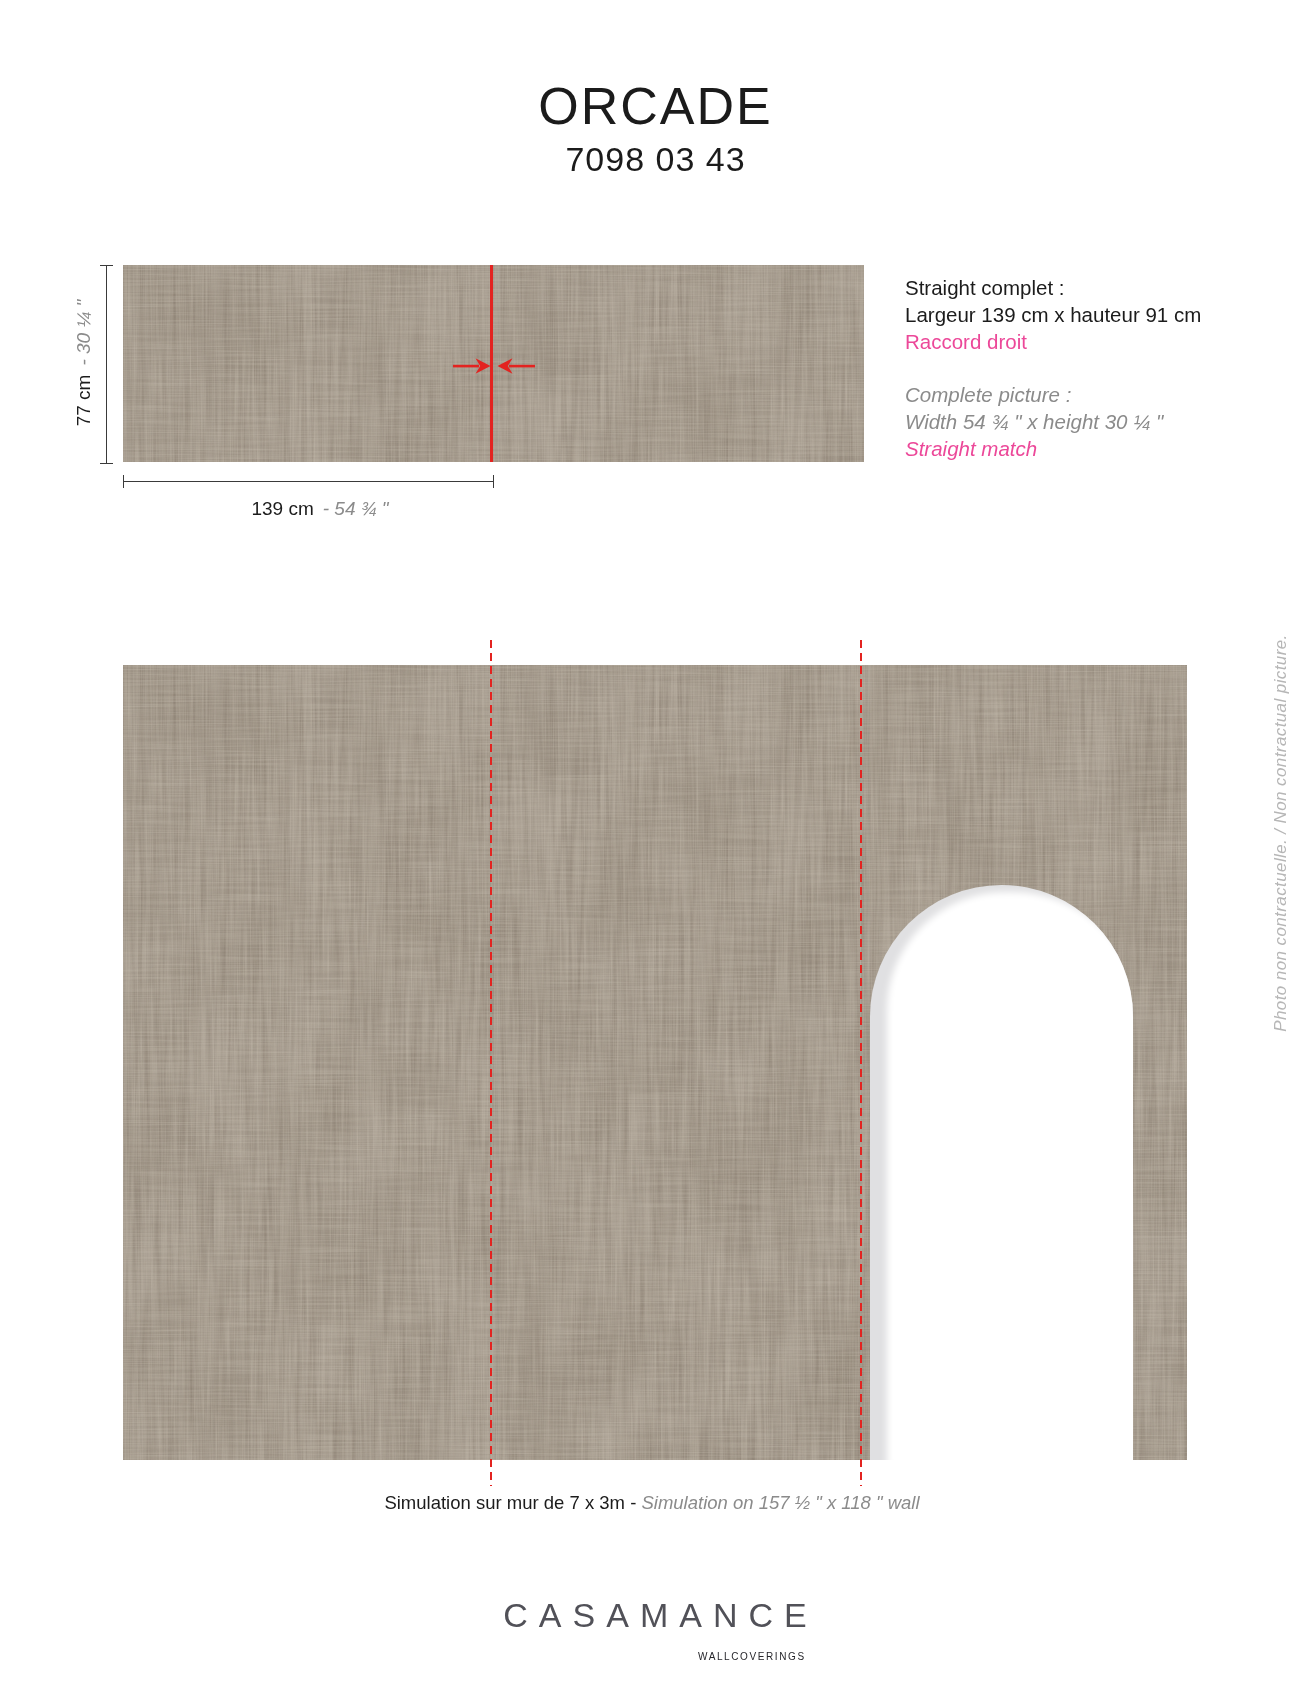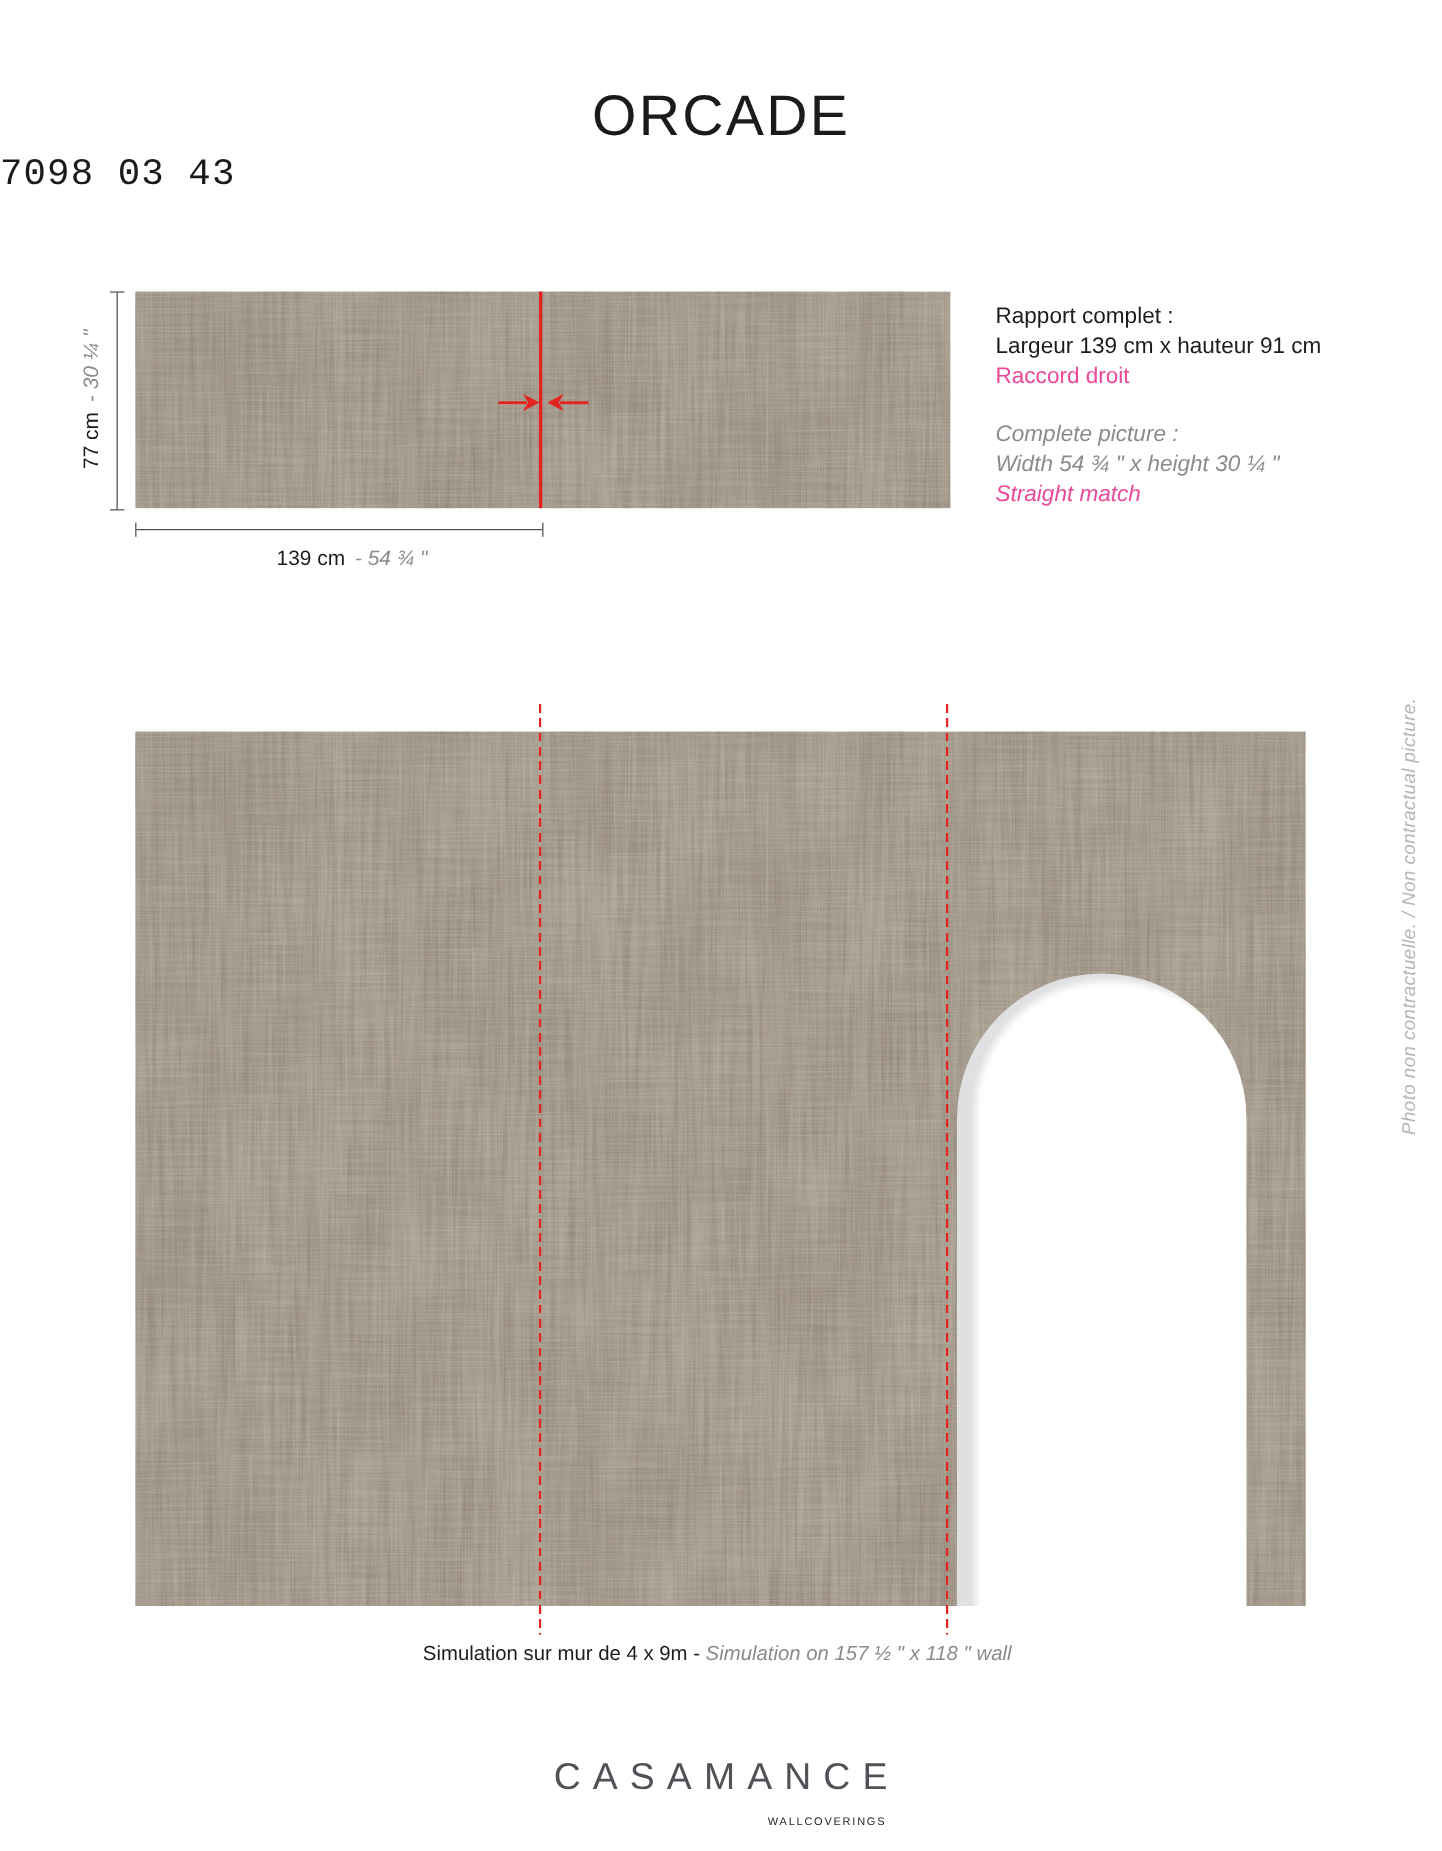--- a/index.html
+++ b/index.html
@@ -8,22 +8,22 @@
     background:#ffffff; overflow:hidden;
     font-family:"Liberation Sans", sans-serif; color:#1b1b1b;
   }
 
   
   .title {
     position:absolute; left:0; right:0; top:76px; text-align:center;
     font-size:52px; font-weight:400; letter-spacing:2px; color:#1b1b1b;
   }
   .code {
-    position:absolute; left:0; right:0; top:140px; text-align:left;
-    font-size:34px; font-weight:300; letter-spacing:1px; color:#1b1b1b;font-family:Liberation Mono, monospace;
+    position:absolute; left:0; right:0; top:140px; text-align:center;
+    font-size:34px; font-weight:300; letter-spacing:1px; color:#1b1b1b;
   }
 
   
   .texture { position:absolute; left:0; top:0; display:block; }
 
   
   .swatch { position:absolute; left:123px; top:265px; width:741px; height:197px; }
   .seam-line {
     position:absolute; left:367px; top:0; width:3px; height:197px;
     background:#e32320;
@@ -161,21 +161,21 @@
   </div>
 
   <div class="vdim">
     <div class="bar"></div>
   </div>
   <div class="dim-label vdim-label">
     <span>77 cm</span><span class="en">- 30 ¼ "</span>
   </div>
 
   <div class="specs">
-    <div class="fr">Rapport complet :</div>
+    <div class="fr">Straight complet :</div>
     <div class="fr">Largeur 139 cm x hauteur 91 cm</div>
     <div class="red">Raccord droit</div>
     <div class="gap"></div>
     <div class="en">Complete picture :</div>
     <div class="en">Width 54 ¾ " x height 30 ¼ "</div>
     <div class="red" style="font-style:italic">Straight match</div>
   </div>
 
   <div class="wall">
     <svg class="texture" width="1064" height="795">
@@ -186,21 +186,21 @@
       <rect width="1064" height="795" filter="url(#texWeaveH)" opacity="0.35"></rect>
     </svg>
     <div class="arch">
       <div class="inner"></div>
     </div>
   </div>
   <div class="panel-seam s1"></div>
   <div class="panel-seam s2"></div>
 
   <div class="caption">
-    <span>Simulation sur mur de 4 x 9m - </span><span class="en">Simulation on 157 ½ " x 118 " wall</span>
+    <span>Simulation sur mur de 7 x 3m - </span><span class="en">Simulation on 157 ½ " x 118 " wall</span>
   </div>
 
   <div class="side-note">Photo non contractuelle. / Non contractual picture.</div>
 
   <div class="logo">
     <div class="brand">CASAMANCE</div>
     <div class="tagline">WALLCOVERINGS</div>
   </div>
 
 </div>

